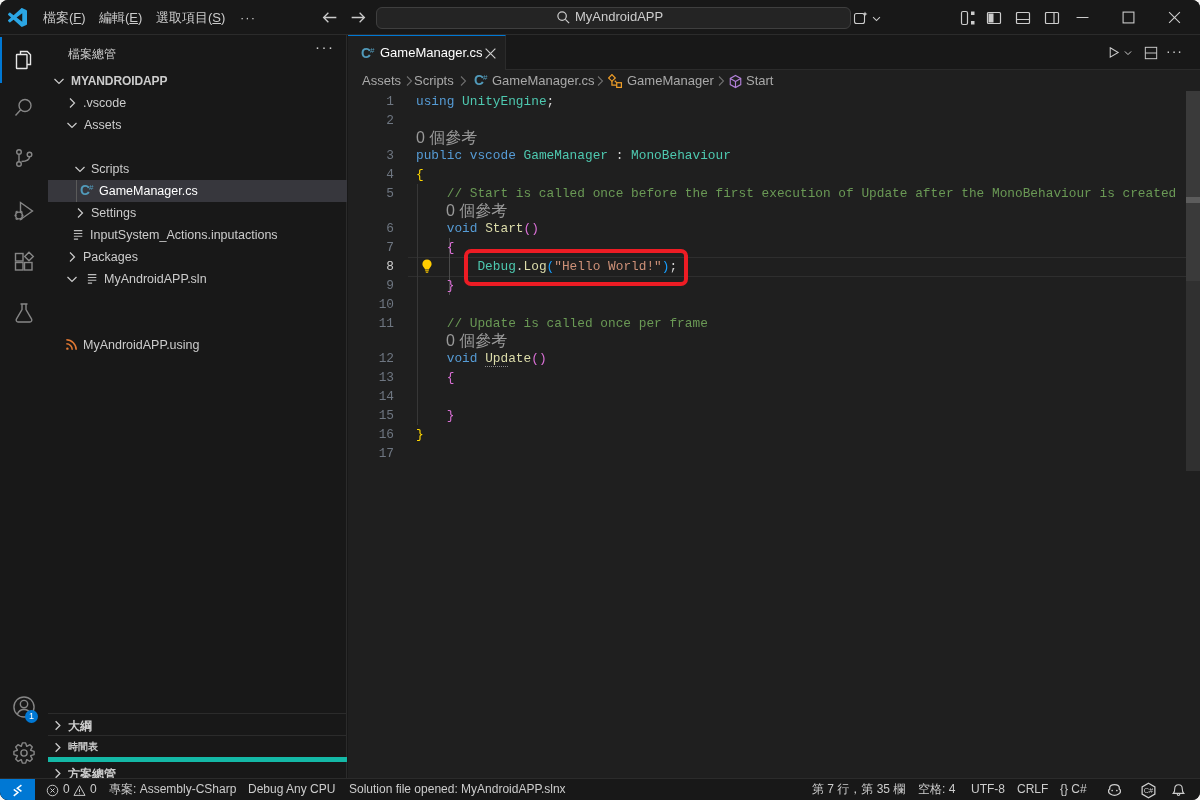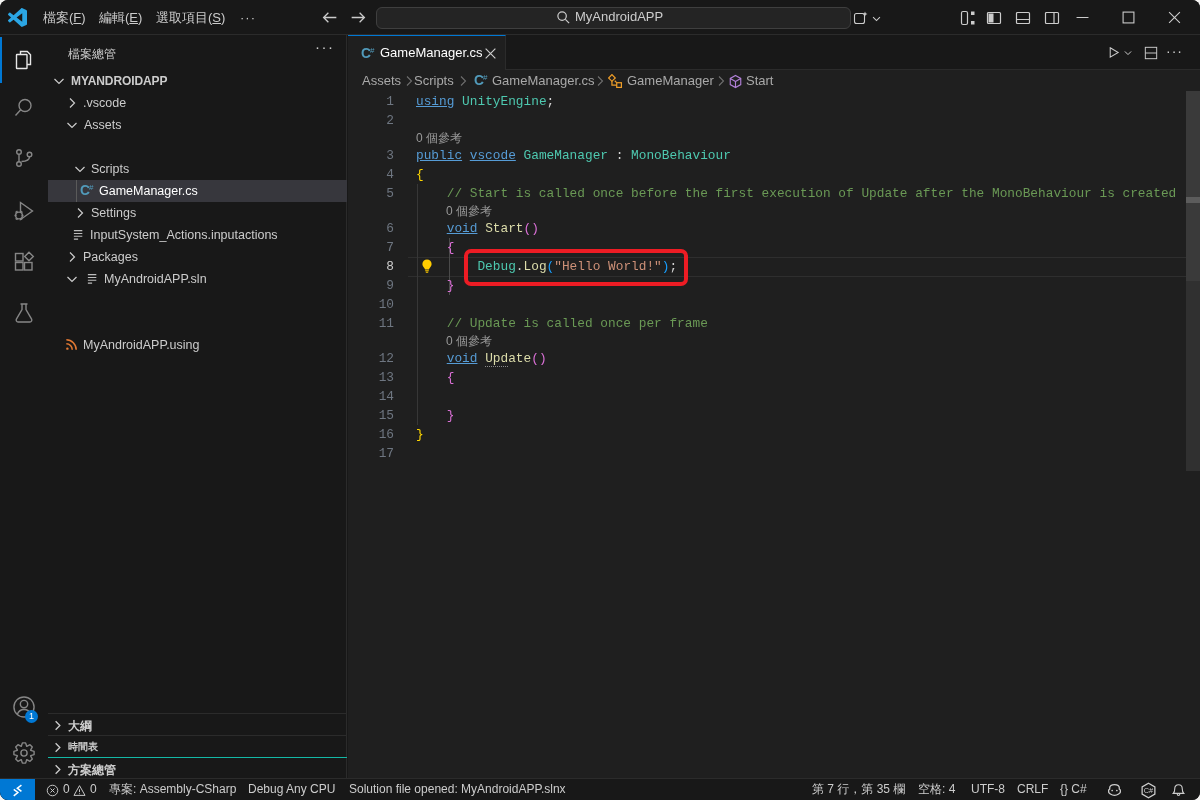--- a/index.html
+++ b/index.html
@@ -24,22 +24,22 @@
   .chev { position:absolute; top:3px; }
 
   
   #editor { position:absolute; left:348px; top:35px; width:852px; height:743px; background:#1f1f1f; }
   #tabbar { position:absolute; left:0; top:0; width:852px; height:35px; background:#181818; border-bottom:1px solid #2b2b2b; }
   #tab1 { position:absolute; left:0; top:0; width:158px; height:35px; background:#1f1f1f; border-top:1px solid #0078d4; border-right:1px solid #2b2b2b; }
   #crumbs { position:absolute; left:0; top:35px; width:852px; height:22px; color:#a9a9a9; font-size:13px; line-height:22px; }
   #code { position:absolute; left:0; top:0; width:852px; height:743px; }
   .cl { position:absolute; white-space:pre; font-family:"Liberation Mono", monospace; font-size:12.8px; line-height:19px; height:19px; color:#d4d4d4; }
   .ln { position:absolute; width:40px; text-align:right; font-family:"Liberation Mono", monospace; font-size:12.8px; line-height:19px; color:#6e7681; }
-  .lens { position:absolute; white-space:pre; font-size:12px; line-height:16px; color:#999999;text-align:center; }
-  .kw { color:#569cd6;text-decoration:underline; } .ty { color:#4ec9b0; } .fn { color:#dcdcaa; }
+  .lens { position:absolute; white-space:pre; font-size:16px; line-height:16px; color:#999999;text-align:center; }
+  .kw { color:#569cd6; } .ty { color:#4ec9b0; } .fn { color:#dcdcaa; }
   .cm { color:#6a9955; } .st { color:#ce9178; }
   .b1 { color:#ffd700; } .b2 { color:#da70d6; } .b3 { color:#179fff; }
 
   
   #statusbar { position:absolute; left:0; top:778px; width:1200px; height:22px; background:#181818; border-top:1px solid #2b2b2b; color:#cccccc; font-size:12px; }
   .sitem { position:absolute; top:0; height:22px; line-height:21px; white-space:nowrap; }
 </style>
 </head>
 <body>
 <div id="win">
@@ -227,21 +227,21 @@
           <path d="M6 3.5l4.5 4.5L6 12.5"></path>
         </svg>
       <div class="abs" style="left:20px;top:4px;color:#cccccc;font-size:12px;font-weight:bold">大綱</div>
     </div>
     <div class="abs" style="left:0;top:700px;width:299px;height:22px;border-top:1px solid #2b2b2b">
       <svg class="chev" style="left:2px;top:4px;position:absolute" width="15" height="15" viewBox="0 0 16 16" fill="none" stroke="#cccccc" stroke-width="1.4">
           <path d="M6 3.5l4.5 4.5L6 12.5"></path>
         </svg>
       <div class="abs" style="left:20px;top:4px;color:#cccccc;font-size:10px;font-weight:bold">時間表</div>
     </div>
-    <div class="abs" style="left:0;top:722px;width:299px;height:22px;border-top:1px solid #14b8a6">
+    <div class="abs" style="left:0;top:722px;width:299px;height:22px;border-top:5px solid #14b8a6">
       <svg class="chev" style="left:2px;top:4px;position:absolute" width="15" height="15" viewBox="0 0 16 16" fill="none" stroke="#cccccc" stroke-width="1.4">
           <path d="M6 3.5l4.5 4.5L6 12.5"></path>
         </svg>
       <div class="abs" style="left:20px;top:4px;color:#cccccc;font-size:12px;font-weight:bold">方案總管</div>
     </div>
   </div>
   <div id="editor">
     <div id="code">
 
       <div class="abs" style="left:60px;top:221.5px;width:778px;height:1px;background:#2e2e2e"></div>

